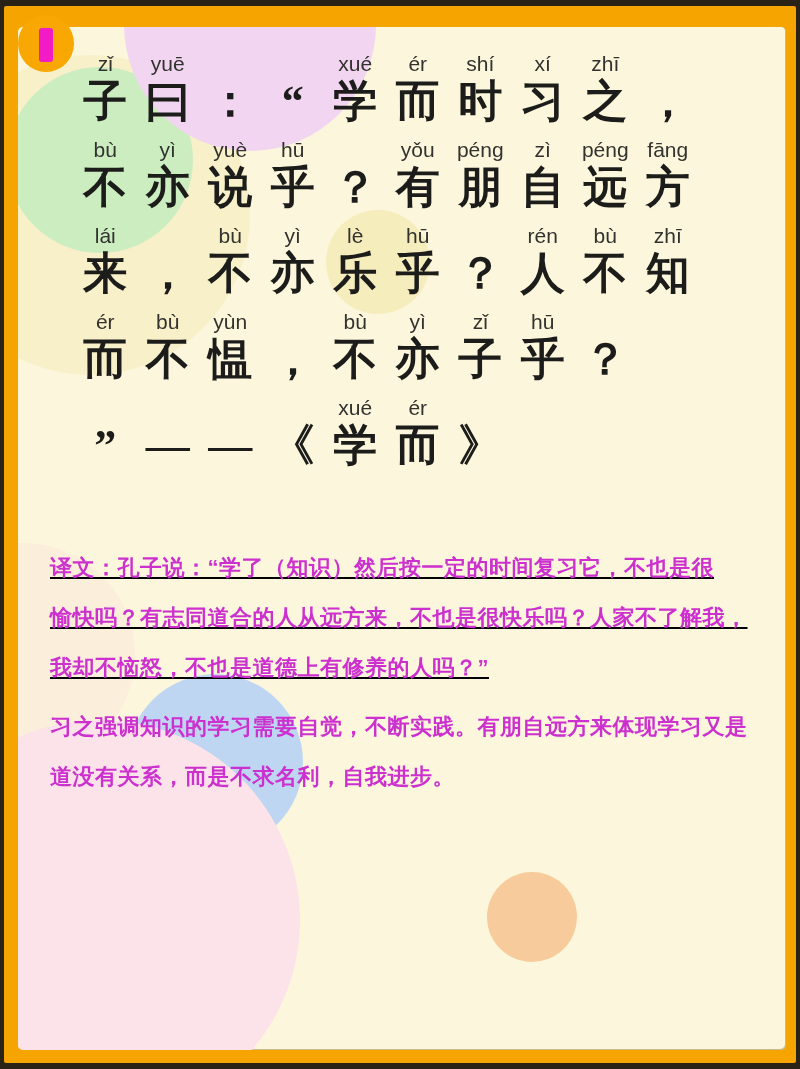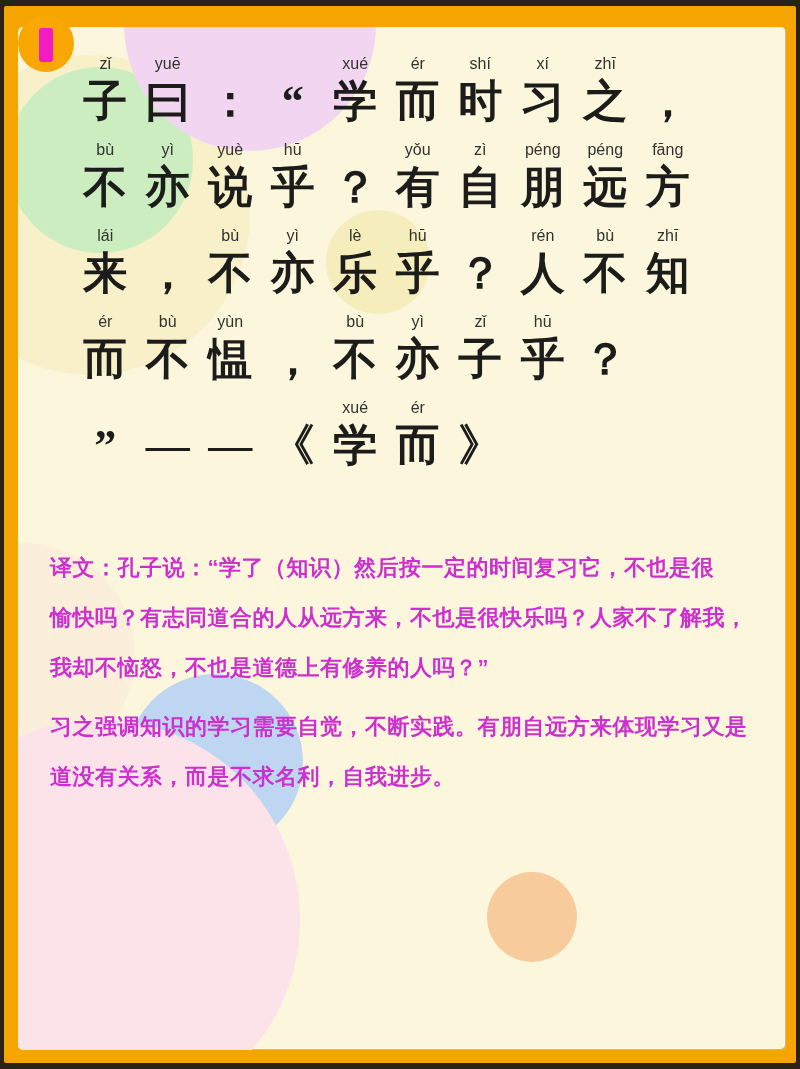--- a/index.html
+++ b/index.html
@@ -15,27 +15,27 @@
   .content{
     position:absolute;left:18px;top:27px;width:768px;height:1023px;
     background:var(--cream,#FCF7DC);border-radius:5px;overflow:hidden;
     box-shadow:inset -1px -1px 0 rgba(110,75,0,.35);
   }
   .circle{position:absolute;border-radius:50%;}
   
   .verse{position:absolute;left:56px;top:24px;width:680px;}
   .verse-row{display:flex;height:76px;margin-bottom:10px;}
   .cell{width:62.5px;flex:0 0 62.5px;text-align:center;}
-  .py{height:26px;line-height:26px;font-size:16px;color:var(--py,#32322E);}
+  .py{height:26px;line-height:26px;font-size:21px;color:var(--py,#32322E);}
   .zh{
     height:50px;line-height:50px;font-size:44px;color:var(--ink,#1C1C1A);
     font-family:"Liberation Serif","DejaVu Serif",serif;font-weight:700;
   }
   
-  .translation{position:absolute;left:32px;top:516px;width:720px;}
+  .translation{position:absolute;left:32px;top:516px;width:720px;text-decoration:underline;}
   .commentary{position:absolute;left:32px;top:675px;width:720px;}
   .line{
     height:50px;line-height:50px;font-size:22px;letter-spacing:.5px;
     color:var(--magenta,#CC30CF);white-space:nowrap;font-weight:700;
   }
   
   .badge{
     position:absolute;left:18px;top:15px;width:56px;height:57px;
     background:var(--badge-orange,#F8A703);border-radius:50%;
   }
@@ -125,26 +125,26 @@
           </div>
           <div class="cell">
             <div class="py"></div>
             <div class="zh">？</div>
           </div>
           <div class="cell">
             <div class="py">yǒu</div>
             <div class="zh">有</div>
           </div>
           <div class="cell">
+            <div class="py">péng</div>
+            <div class="zh">朋</div>
+          </div>
+          <div class="cell">
             <div class="py">zì</div>
             <div class="zh">自</div>
-          </div>
-          <div class="cell">
-            <div class="py">péng</div>
-            <div class="zh">朋</div>
           </div>
           <div class="cell">
             <div class="py">péng</div>
             <div class="zh">远</div>
           </div>
           <div class="cell">
             <div class="py">fāng</div>
             <div class="zh">方</div>
           </div>
         </div>

